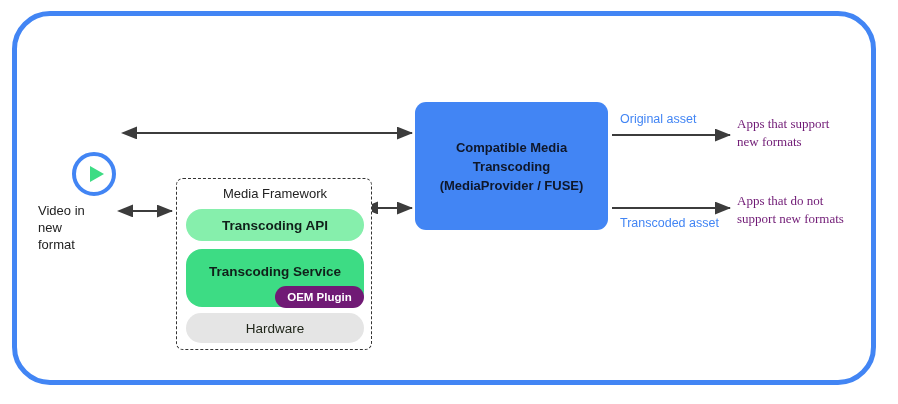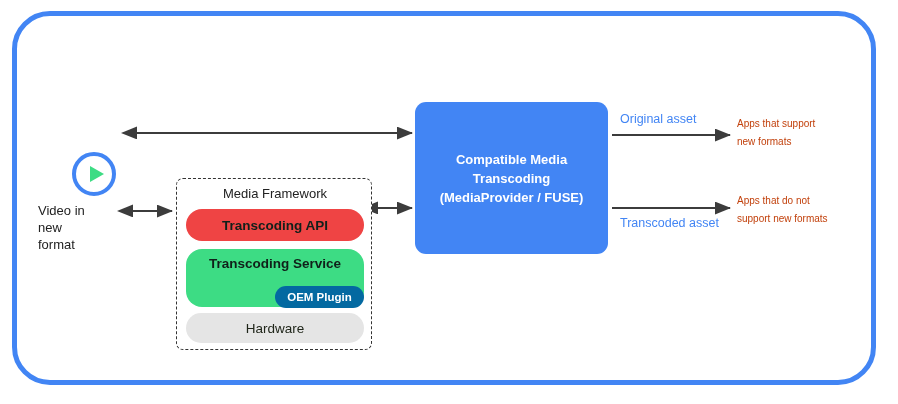--- a/index.html
+++ b/index.html
@@ -96,67 +96,67 @@
     display: flex;
     align-items: center;
     justify-content: center;
     font-size: 13.5px;
     font-weight: bold;
     color: #10201a;
   }
   #box-api {
     top: 30px;
     height: 32px;
-    background: #ef4444;
+    background: #86efac;
   }
   #box-service {
     top: 70px;
     height: 58px;
     background: #3ddc84;
     align-items: flex-start;
-    padding-top: 7px;
+    padding-top: 15px;
   }
   #box-hardware {
     top: 134px;
     height: 30px;
     background: #e5e5e5;
     font-weight: normal;
     font-size: 13.5px;
     color: #20261a;
   }
   #oem-plugin {
     position: absolute;
     left: 98px;
     top: 107px;
     width: 89px;
     height: 22px;
     border-radius: 11px;
-    background: #0369a1;
+    background: #701a75;
     color: #ffffff;
     font-size: 11.5px;
     font-weight: bold;
     display: flex;
     align-items: center;
     justify-content: center;
   }
 
   
   #cmt-box {
     position: absolute;
     left: 415px;
     top: 102px;
     width: 193px;
-    height: 152px;
+    height: 128px;
     border-radius: 11px;
     background: #4285f4;
     display: flex;
     align-items: center;
     justify-content: center;
     text-align: center;
-    color: #ffffff;
+    color: #0f172a;
     font-size: 13px;
     font-weight: bold;
     line-height: 19px;
     white-space: pre-line;
   }
 
   
   #arrows {
     position: absolute;
     left: 0;
@@ -171,24 +171,25 @@
     position: absolute;
     font-size: 12.5px;
     color: #4285f4;
     white-space: nowrap;
   }
   #label-original { left: 620px; top: 112px; }
   #label-transcoded { left: 620px; top: 216px; }
 
   .apps-label {
     position: absolute;
-    font-size: 10px;
+    font-size: 13px;
     line-height: 18px;
-    color: #c2410c;
+    color: #701a75;
     white-space: pre-line;
+    font-family: Liberation Serif, serif;
   }
   #label-apps-support { left: 737px; top: 115px; }
   #label-apps-nosupport { left: 737px; top: 192px; }
 </style>
 </head>
 <body>
 
 <div id="canvas">
 
   <div id="outer-frame"></div>

